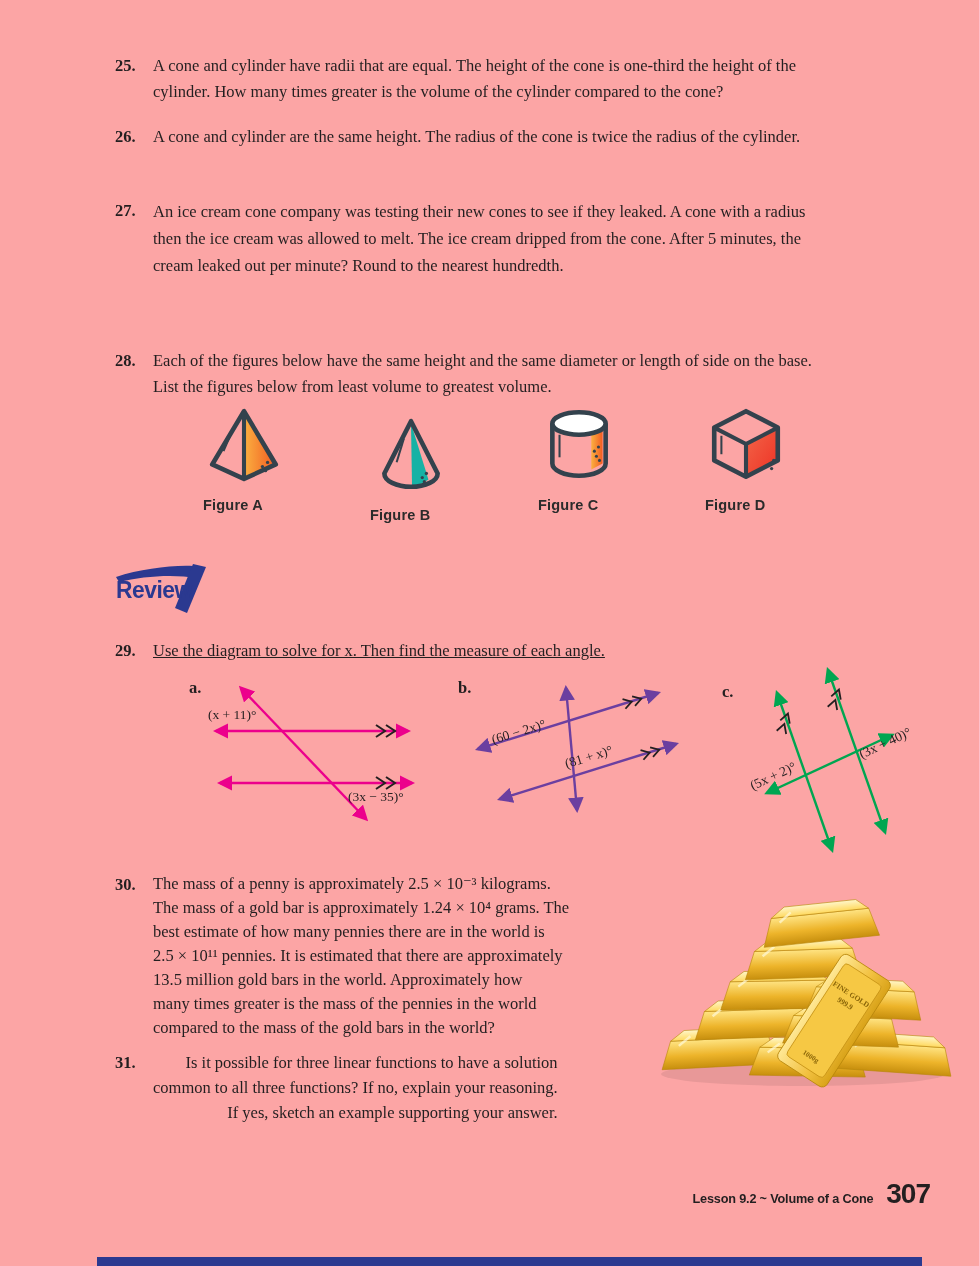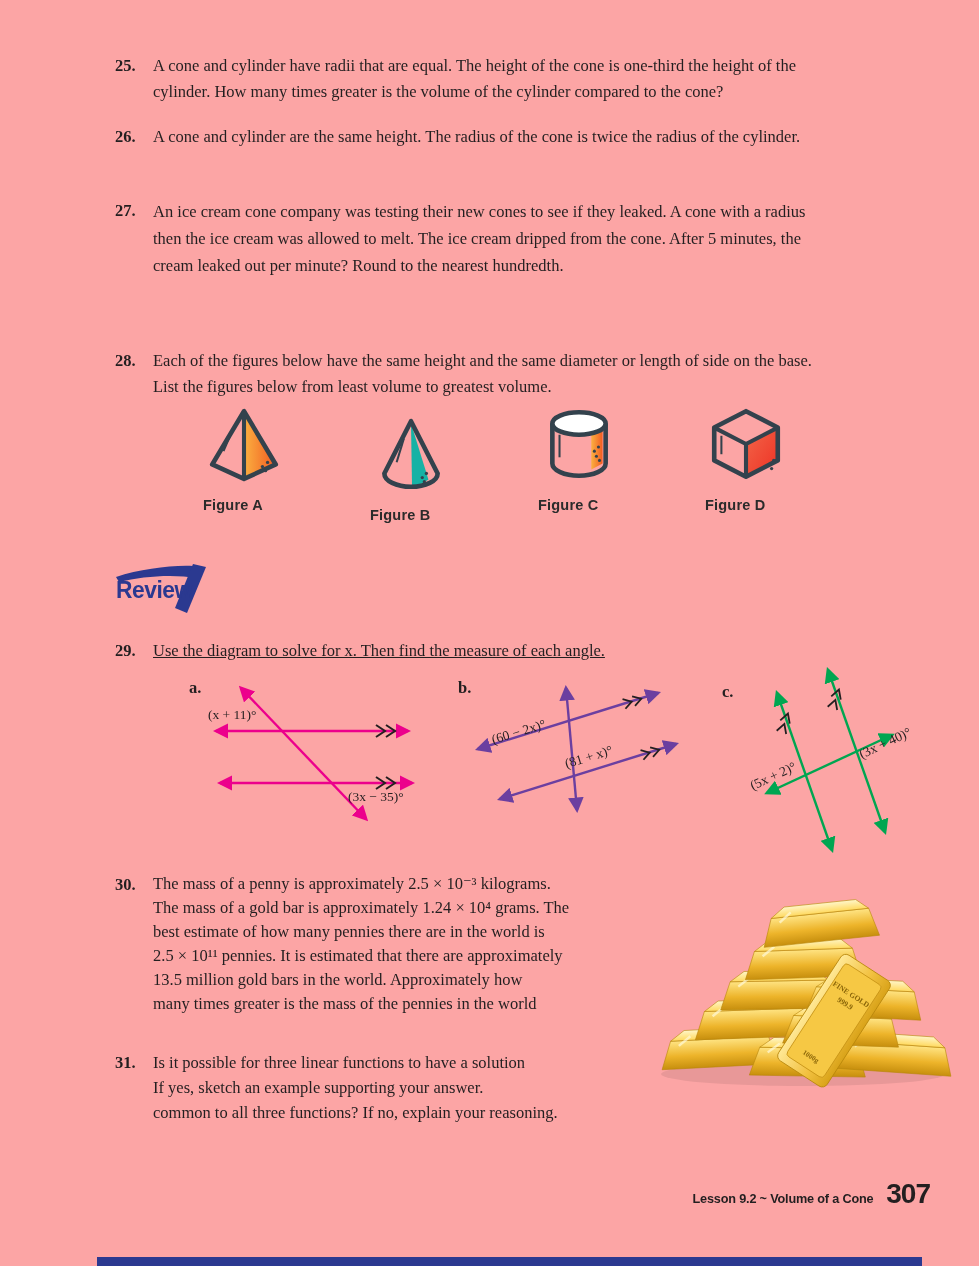--- a/index.html
+++ b/index.html
@@ -219,20 +219,21 @@
 
   <div class="problem lh24" style="top:872px;">
     <span class="pnum">30.</span>
     <div class="plines">
       <div>The mass of a penny is approximately 2.5 × 10⁻³ kilograms.</div>
       <div>The mass of a gold bar is approximately 1.24 × 10⁴ grams. The</div>
       <div>best estimate of how many pennies there are in the world is</div>
       <div>2.5 × 10¹¹ pennies. It is estimated that there are approximately</div>
       <div>13.5 million gold bars in the world. Approximately how</div>
       <div>many times greater is the mass of the pennies in the world</div>
+      <div>compared to the mass of the gold bars in the world?</div>
     </div>
   </div>
 
   <svg style="position:absolute;left:648px;top:862px;" width="310" height="230" viewBox="0 0 310 230">
     <defs>
       <linearGradient id="gf" x1="0" y1="0" x2="0" y2="1">
         <stop offset="0" stop-color="#ffe483"></stop>
           <stop offset=".55" stop-color="#edb42a"></stop>
           <stop offset="1" stop-color="#c78f0e"></stop>
       </linearGradient>
@@ -263,26 +264,26 @@
     <use href="#ingot" width="120" height="42" transform="translate(108,46) rotate(-6)"></use>
     <g transform="translate(196,90) rotate(33)">
       <rect x="0" y="0" width="58" height="126" rx="6" fill="url(#gl)" stroke="#b8860b" stroke-width=".8"></rect>
       <rect x="7" y="8" width="44" height="110" rx="4" fill="#f6c844" stroke="#c79316" stroke-width=".8"></rect>
       <text x="29" y="34" text-anchor="middle" font-size="7.5" font-weight="bold" fill="#8a6508">FINE GOLD</text>
       <text x="29" y="45" text-anchor="middle" font-size="7.5" font-weight="bold" fill="#8a6508">999.9</text>
       <text x="29" y="108" text-anchor="middle" font-size="7" font-weight="bold" fill="#8a6508">1000g</text>
     </g>
   </svg>
 
-  <div class="problem lh25" style="top:1050px;">
+  <div class="problem lh25" style="top:1050px;text-align:right;">
     <span class="pnum">31.</span>
     <div class="plines">
       <div>Is it possible for three linear functions to have a solution</div>
+      <div>common to all three functions? If no, explain your reasoning.</div>
       <div>If yes, sketch an example supporting your answer.</div>
-      <div>common to all three functions? If no, explain your reasoning.</div>
     </div>
   </div>
 
   <div class="footer">
     <span class="lesson">Lesson 9.2 ~ Volume of a Cone</span>
     <span class="pagenum">307</span>
   </div>
 
   <div class="bottom-bar"></div>
 

